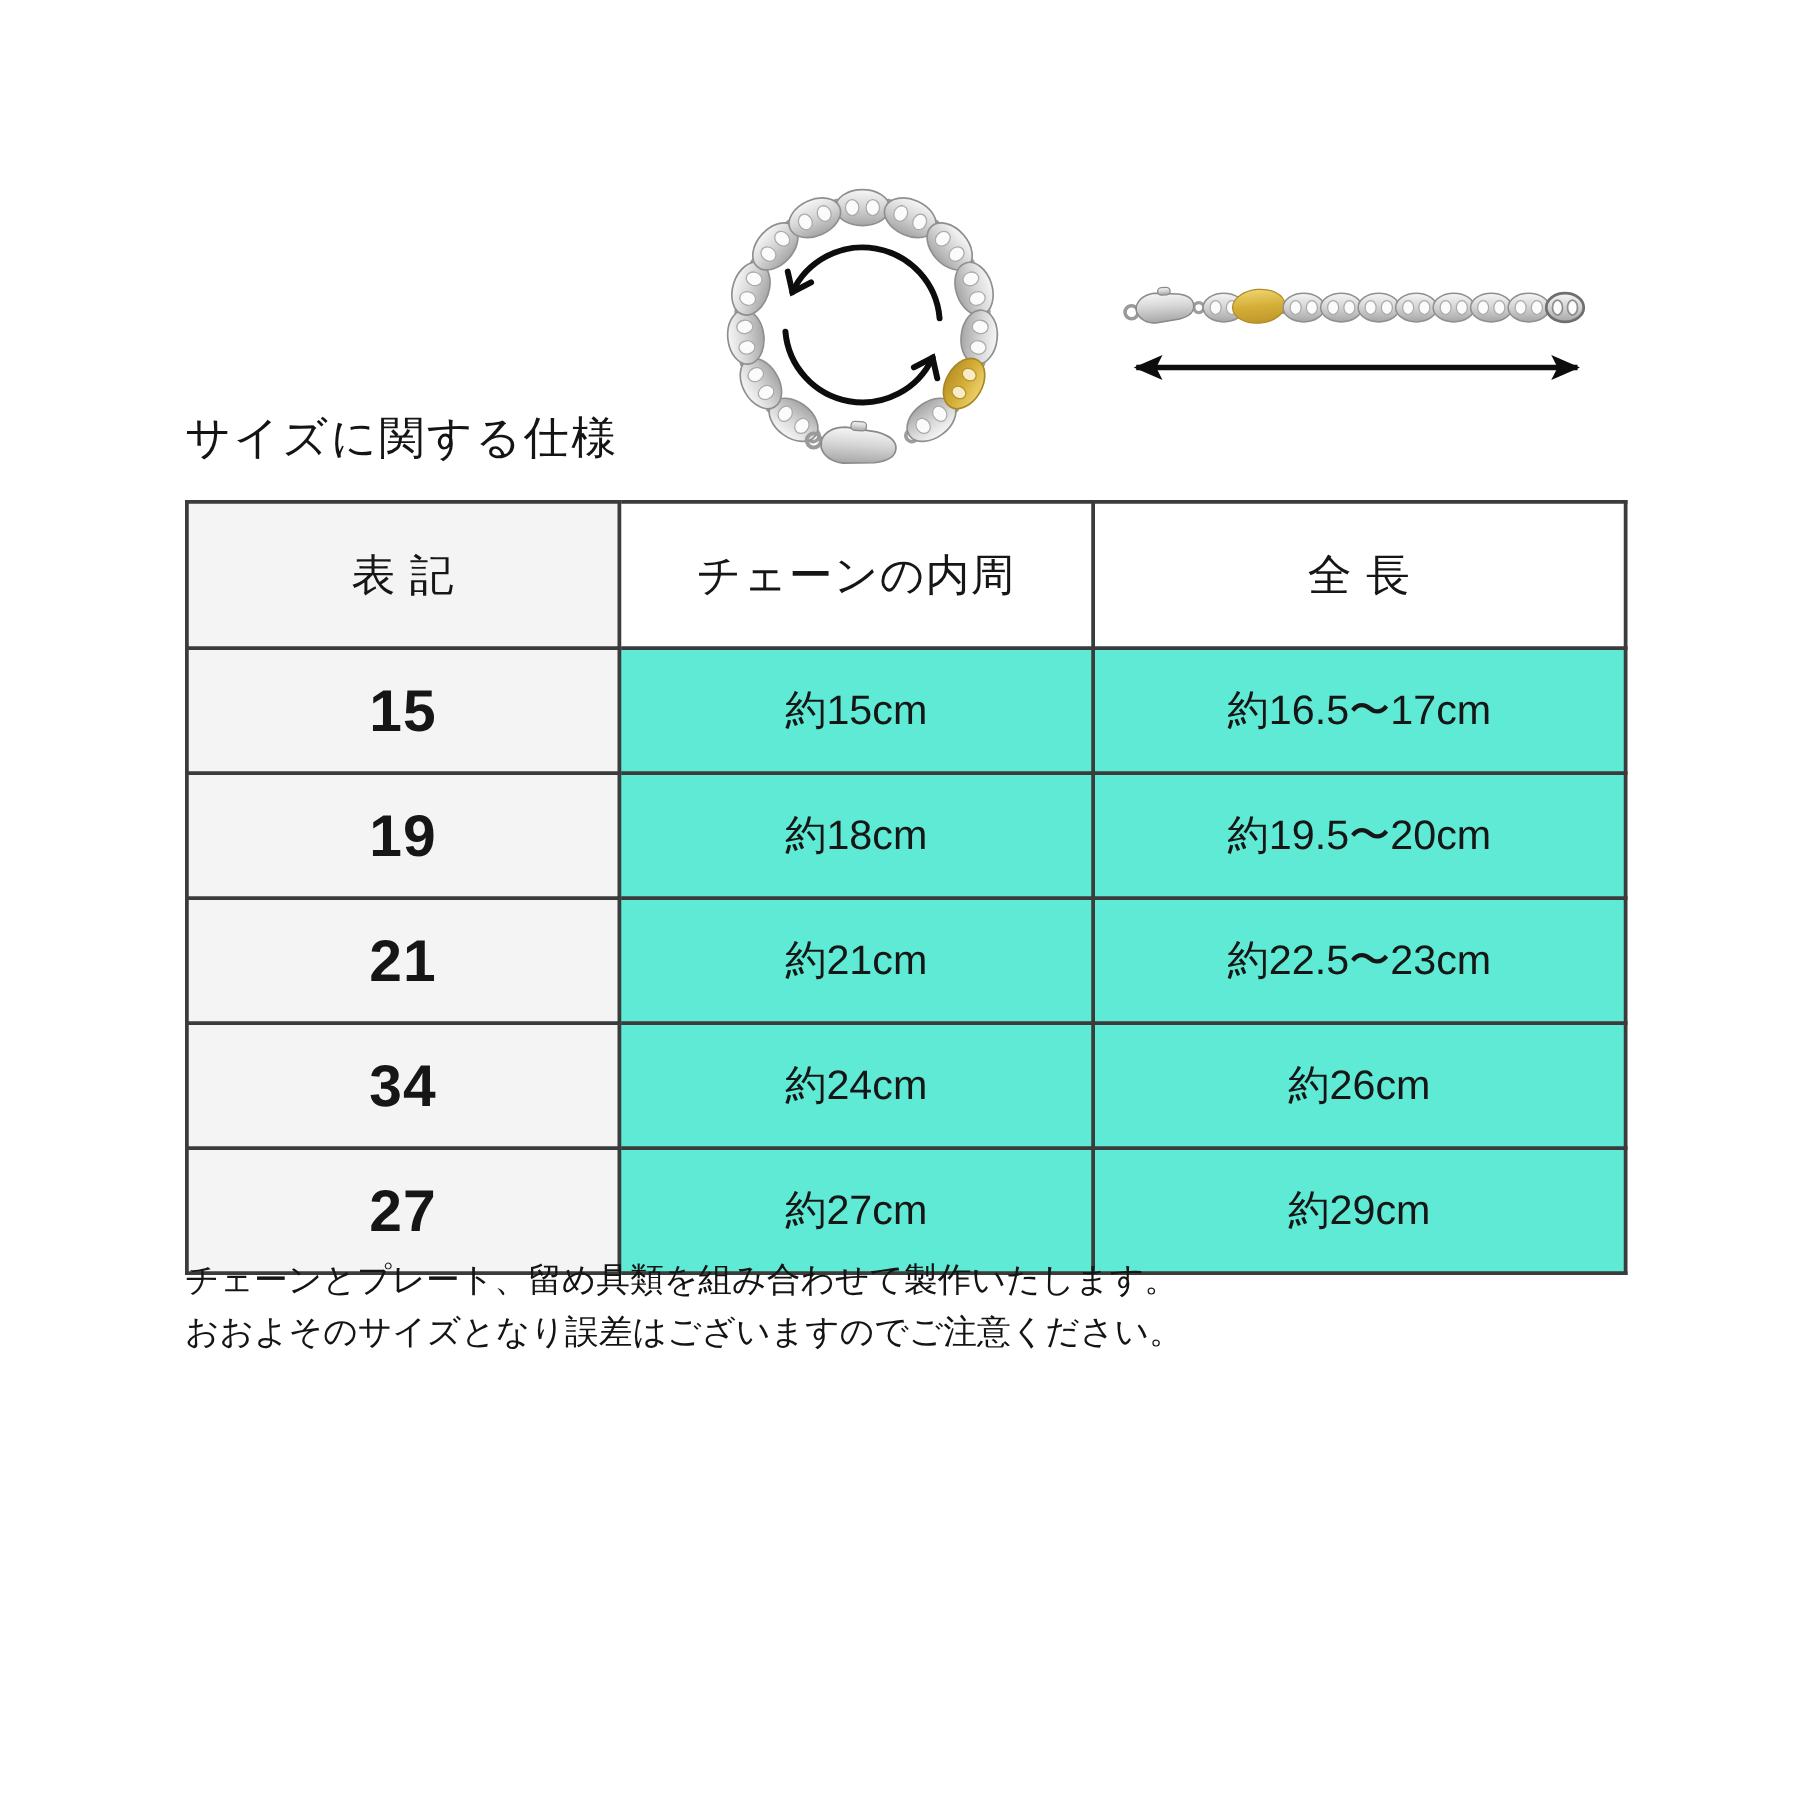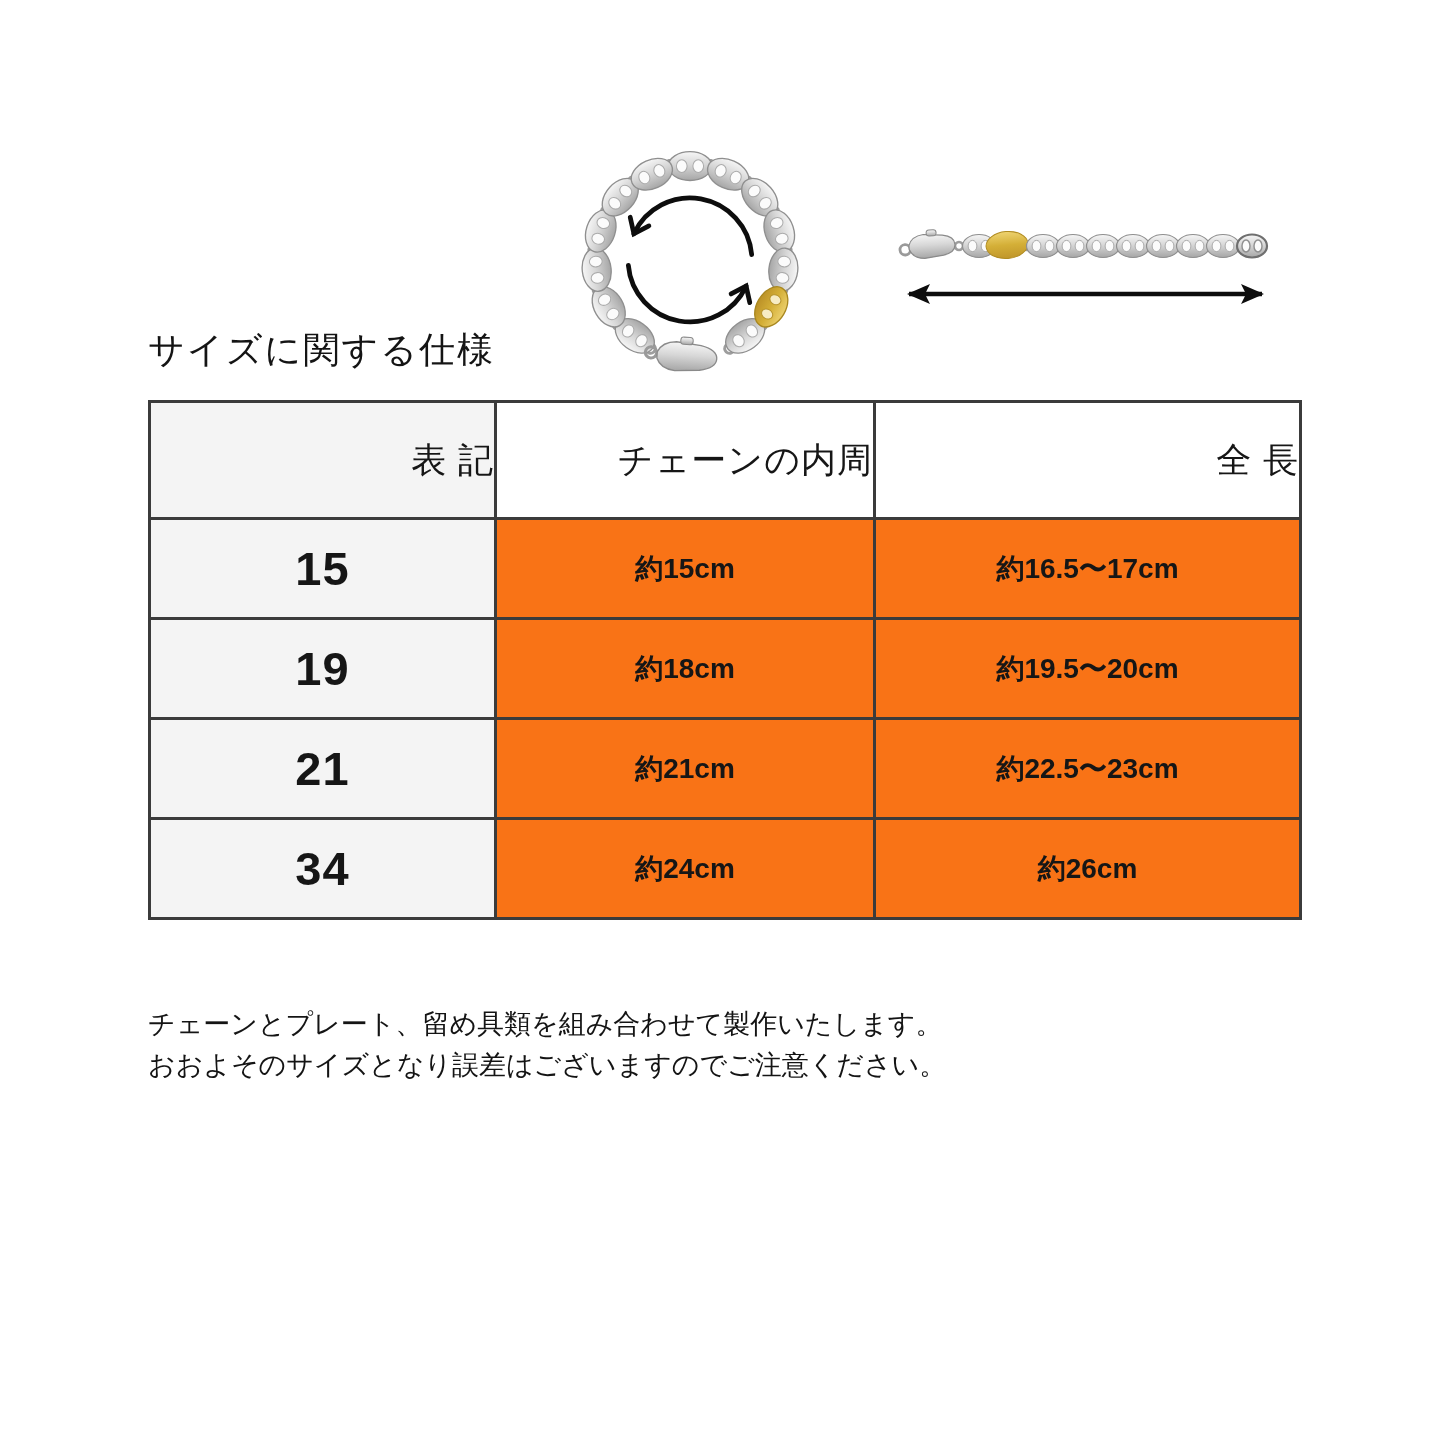--- a/index.html
+++ b/index.html
@@ -5,22 +5,22 @@
   html,body{margin:0;padding:0;background:#fff;}
   #page{position:relative;width:1445px;height:1139px;background:#ffffff;overflow:hidden;
         font-family:"Liberation Sans","DejaVu Sans",sans-serif;color:#151515;}
   .abs{position:absolute;}
   #page-title{left:148px;top:326px;font-size:36px;letter-spacing:2px;color:#141414;}
   
   #size-table-wrap{left:148px;top:400px;}
   table.size{border-collapse:collapse;table-layout:fixed;width:1151px;}
   table.size th,table.size td{border:3px solid #3b3b3b;text-align:center;vertical-align:middle;
         padding:0;font-weight:normal;color:#161616;}
-  table.size thead th{height:114px;font-size:35px;letter-spacing:1px;background:#ffffff;text-align:right;}
-  table.size tbody td{height:97px;font-size:28px;background:#f97316;font-weight:bold;}
+  table.size thead th{height:114px;font-size:35px;letter-spacing:1px;background:#ffffff;}
+  table.size tbody td{height:97px;font-size:33px;background:#5eead4;}
   table.size .c-label{background:#f4f4f4;}
   table.size td.num{font-weight:bold;font-size:47px;letter-spacing:1px;}
   
   #notes{left:148px;top:1004px;font-size:27px;line-height:41px;color:#141414;}
   
   #ring-figure{left:558px;top:138px;}
   #flat-figure{left:893px;top:208px;}
 </style>
 </head>
 <body>
@@ -189,20 +189,25 @@
         <tr>
           <td class="c-label num">21</td>
           <td>約21cm</td>
           <td>約22.5〜23cm</td>
         </tr>
         <tr>
           <td class="c-label num">34</td>
           <td>約24cm</td>
           <td>約26cm</td>
         </tr>
+        <tr>
+          <td class="c-label num">27</td>
+          <td>約27cm</td>
+          <td>約29cm</td>
+        </tr>
       </tbody>
     </table>
   </div>
 
   <div id="notes" class="abs">
     <div>チェーンとプレート、留め具類を組み合わせて製作いたします。</div>
     <div>おおよそのサイズとなり誤差はございますのでご注意ください。</div>
   </div>
 
 </div>

